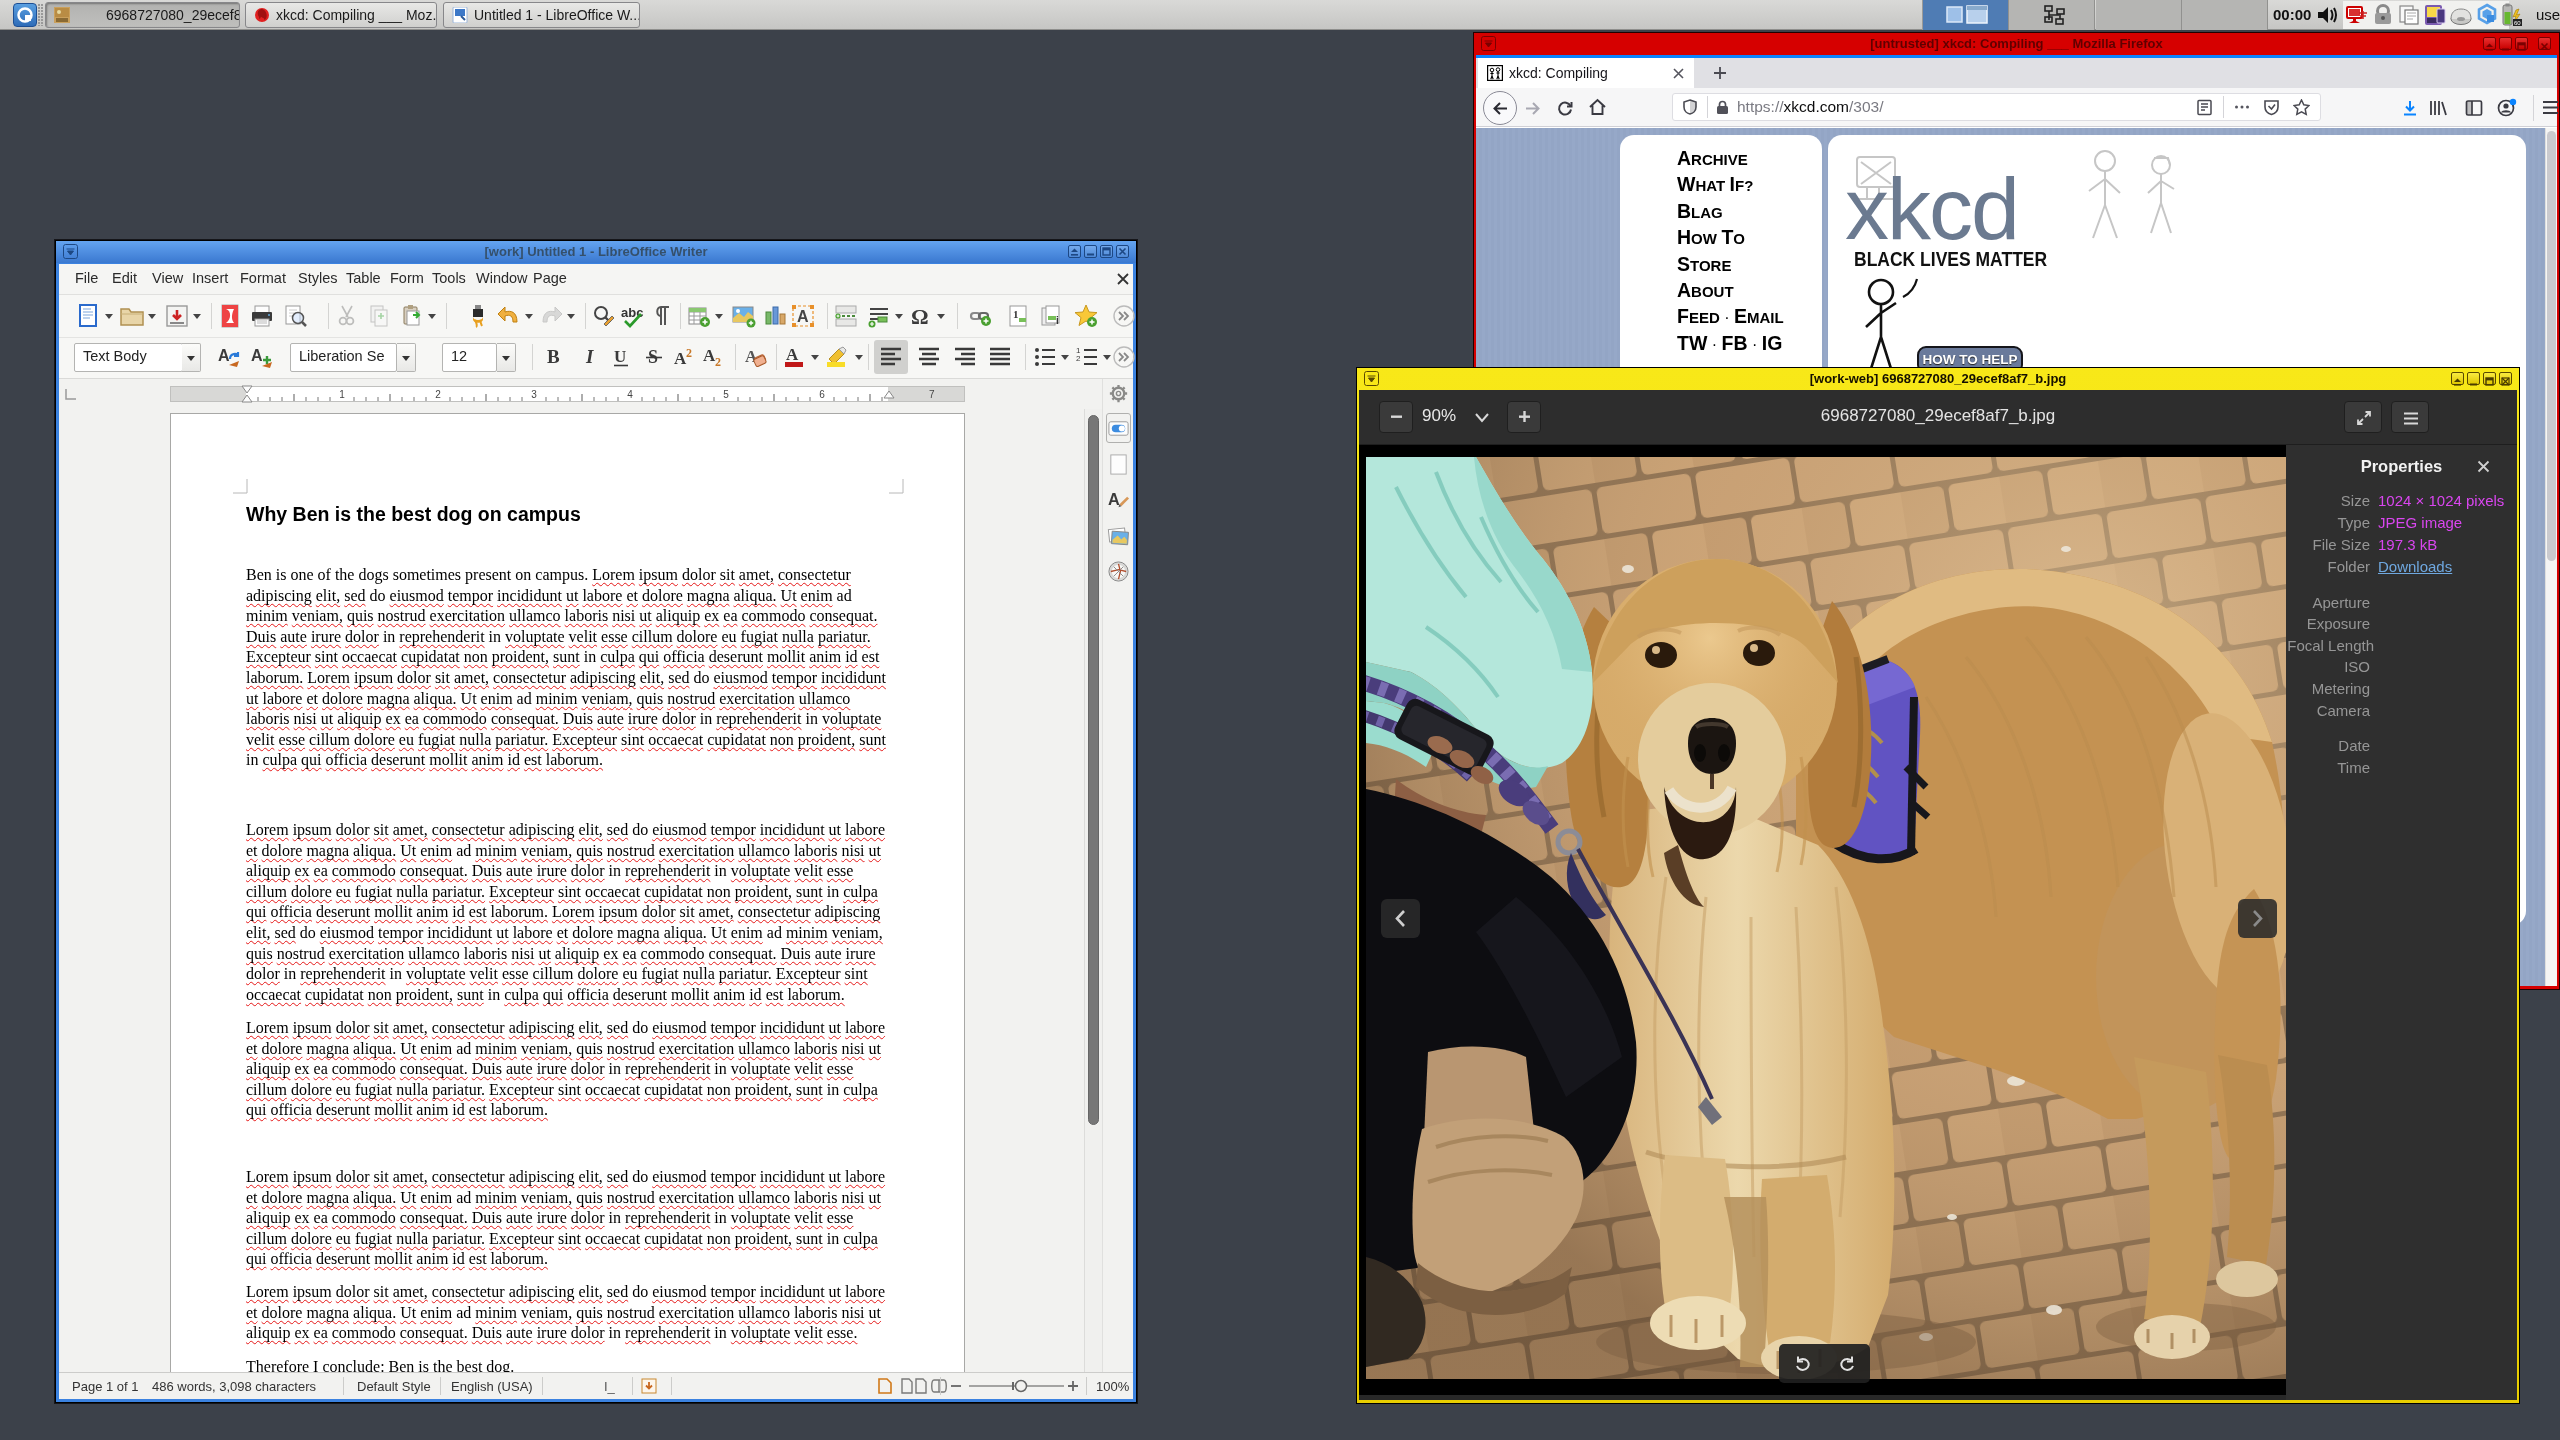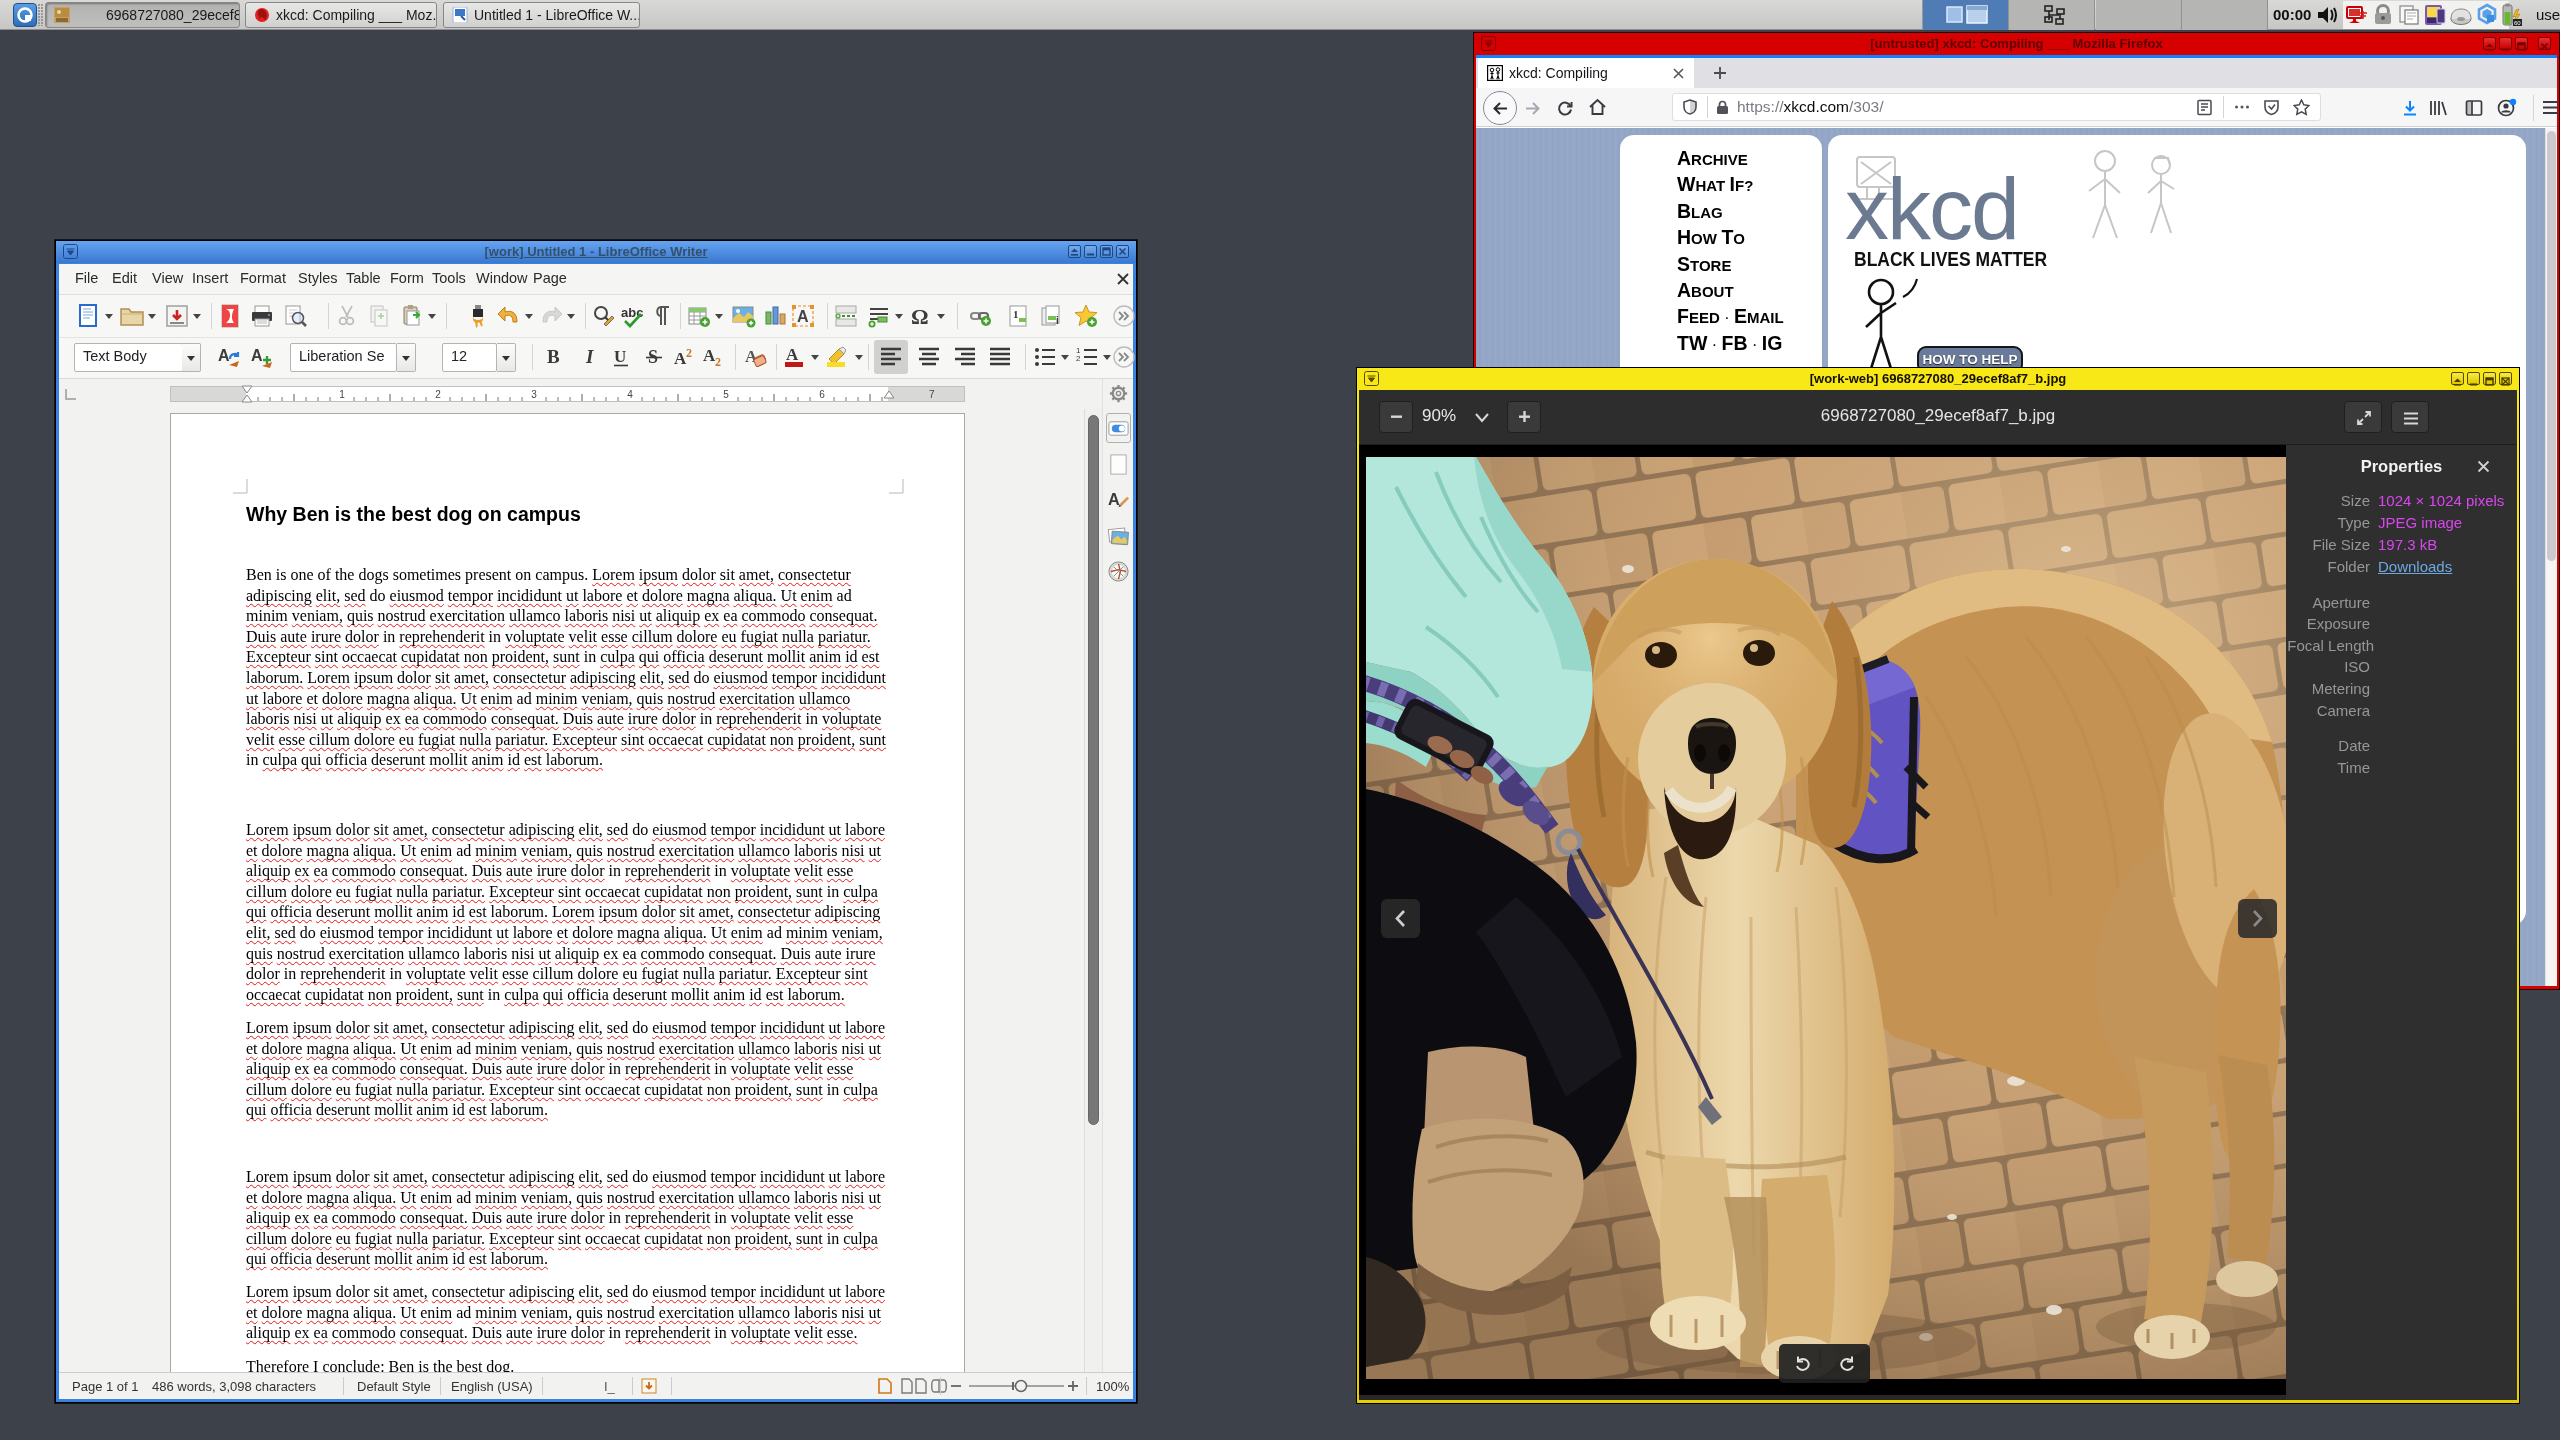--- a/index.html
+++ b/index.html
@@ -32,21 +32,21 @@
 .tbtext { position:absolute; width:100%; text-align:center; font-size:13px; font-weight:bold; line-height:21px; }
 .wbtn { position:absolute; top:4px; width:13px; height:13px; border-radius:2px; }
 .menuico { position:absolute; left:7px; top:3px; width:15px; height:15px; border-radius:2px; }
 
 
 #lo { left:54px; top:239px; width:1084px; height:1165px; background:#000;
   border:1px solid #16161a; }
 #lo-in { position:absolute; left:1px; top:1px; right:1px; bottom:1px; background:#3b82e0; }
 #lo-body { position:absolute; left:3px; top:23px; right:3px; bottom:3px; background:#f2f2f0; }
 #lo-title { background:linear-gradient(#64a4f0,#3a78d0); }
-#lo-title .tbtext { color:#35506b;text-decoration:underline; }
+#lo-title .tbtext { color:#35506b; }
 .lobtn { background:linear-gradient(#74aaec,#4f8ad8); border:1px solid #1d4884; }
 .lobtn svg { display:block; }
 #lo-menus { position:absolute; left:0; top:0; width:100%; height:31px; background:#f5f5f3; border-bottom:1px solid #e0e0de; }
 #lo-menus span { font-size:14.5px; color:#2a2a2a; position:absolute; top:6px; }
 #lo-tb1 { position:absolute; left:0; top:31px; width:100%; height:43px; background:#f7f7f5; border-bottom:1px solid #e4e4e2; }
 #lo-tb2 { position:absolute; left:0; top:74px; width:100%; height:41px; background:#f7f7f5; border-bottom:1px solid #dadad8; }
 .ico { position:absolute; top:9px; width:24px; height:24px; }
 .ico2 { position:absolute; top:7px; width:24px; height:24px; }
 .darr { position:absolute; width:0; height:0; border-left:4px solid transparent; border-right:4px solid transparent; border-top:5px solid #444; }
 .tsep { position:absolute; top:8px; width:1px; height:26px; background:#d4d4d2; }

